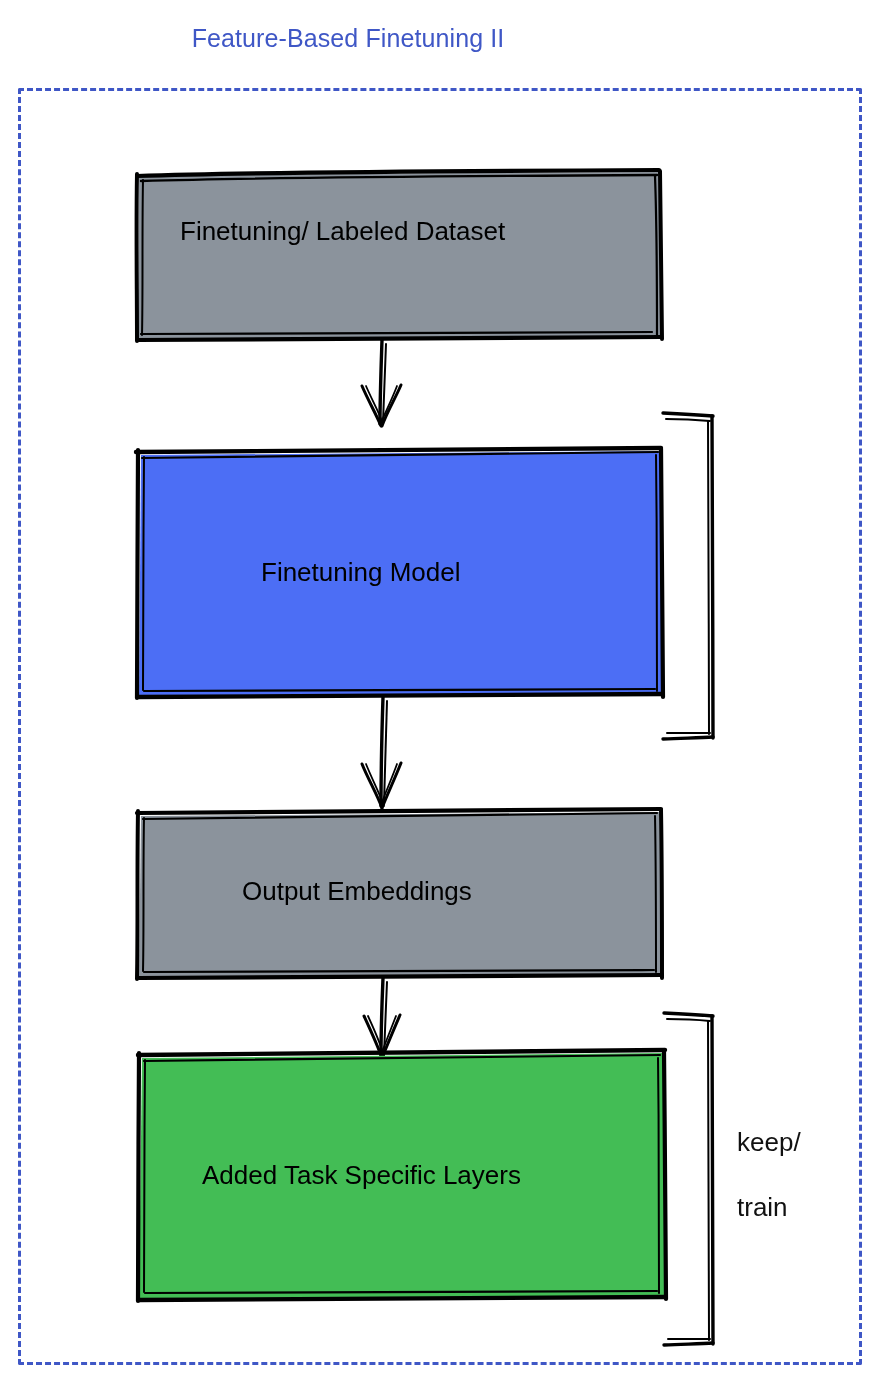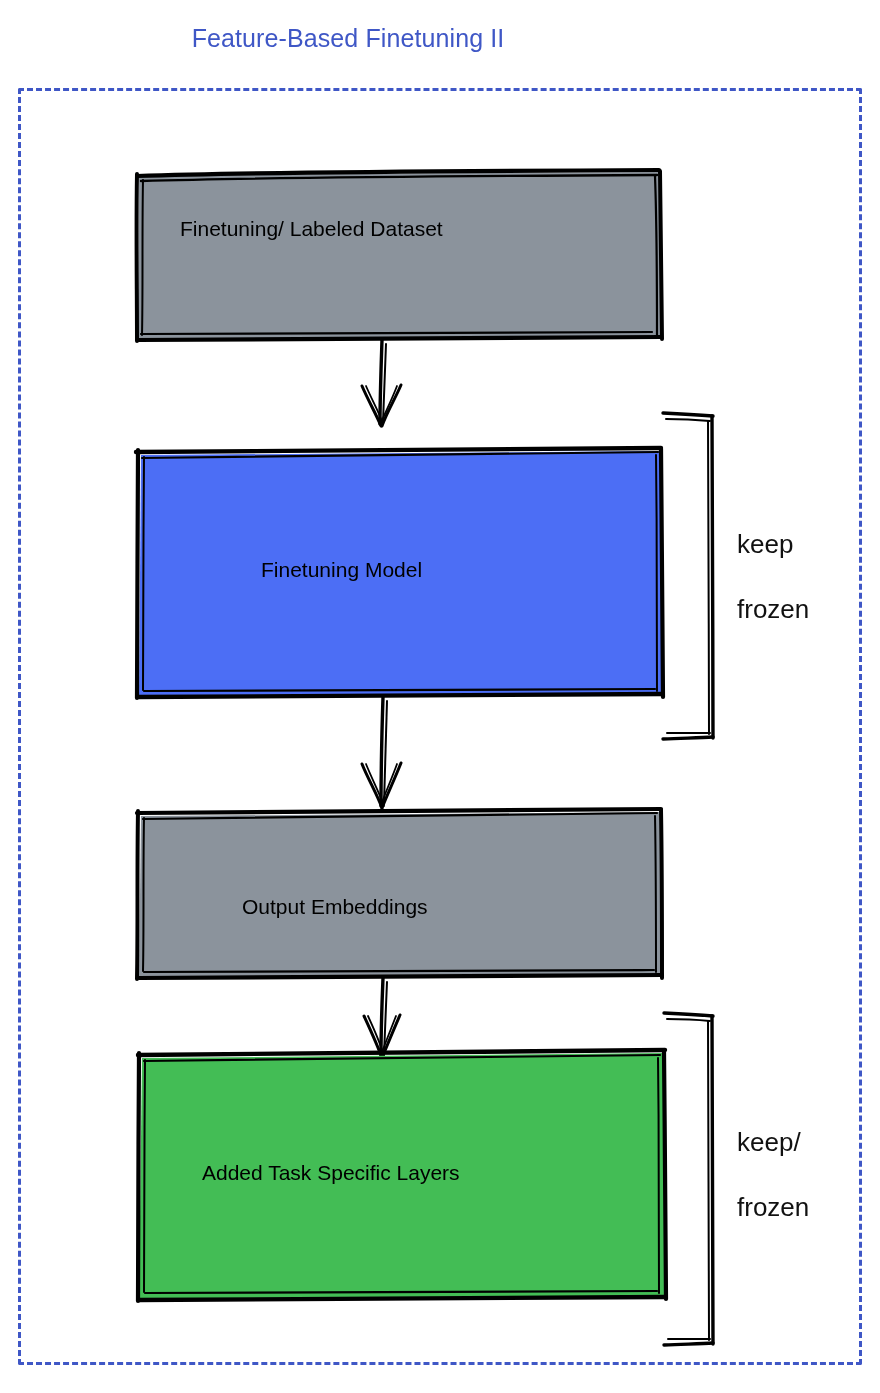--- a/index.html
+++ b/index.html
@@ -48,21 +48,21 @@
     position: absolute;
     left: 0; top: 0;
     width: 880px; height: 1393px;
     pointer-events: none;
   }
 
   
   .node-label {
     position: absolute;
     font-family: "Liberation Sans", sans-serif;
-    font-size: 21px;
+    font-size: 26px;
     font-weight: 400;
     color: #000000;
     white-space: nowrap;
     line-height: 1.1;
   }
 
   .bracket-label {
     position: absolute;
     font-family: "Liberation Sans", sans-serif;
     font-size: 26px;
@@ -186,31 +186,27 @@
   </svg>
 
   <div class="node-hit" style="left:137px; top:172px; width:525px; height:168px;">
     <div class="node-label" style="left:43px; top:45px;">Finetuning/ Labeled Dataset</div>
   </div>
 
   <div class="node-hit" style="left:138px; top:450px; width:525px; height:247px;">
     <div class="node-label" style="left:123px; top:108px;">Finetuning Model</div>
   </div>
 
-  <div class="node-hit" style="left:137px; top:826px; width:525px; height:145px;">
+  <div class="node-hit" style="left:137px; top:808px; width:525px; height:145px;">
     <div class="node-label" style="left:105px; top:69px;">Output Embeddings</div>
   </div>
 
   <div class="node-hit" style="left:138px; top:1051px; width:528px; height:249px;">
     <div class="node-label" style="left:64px; top:110px;">Added Task Specific Layers</div>
   </div>
 
-  <div class="bracket-label" style="left:737px; top:496px;">
-    <div>keep</div>
-    <div>frozen</div>
-  </div>
 
   <div class="bracket-label" style="left:737px; top:1094px;">
     <div>keep/</div>
-    <div>frozen</div>
+    <div>train</div>
   </div>
 
 </div>
 
 </body></html>

